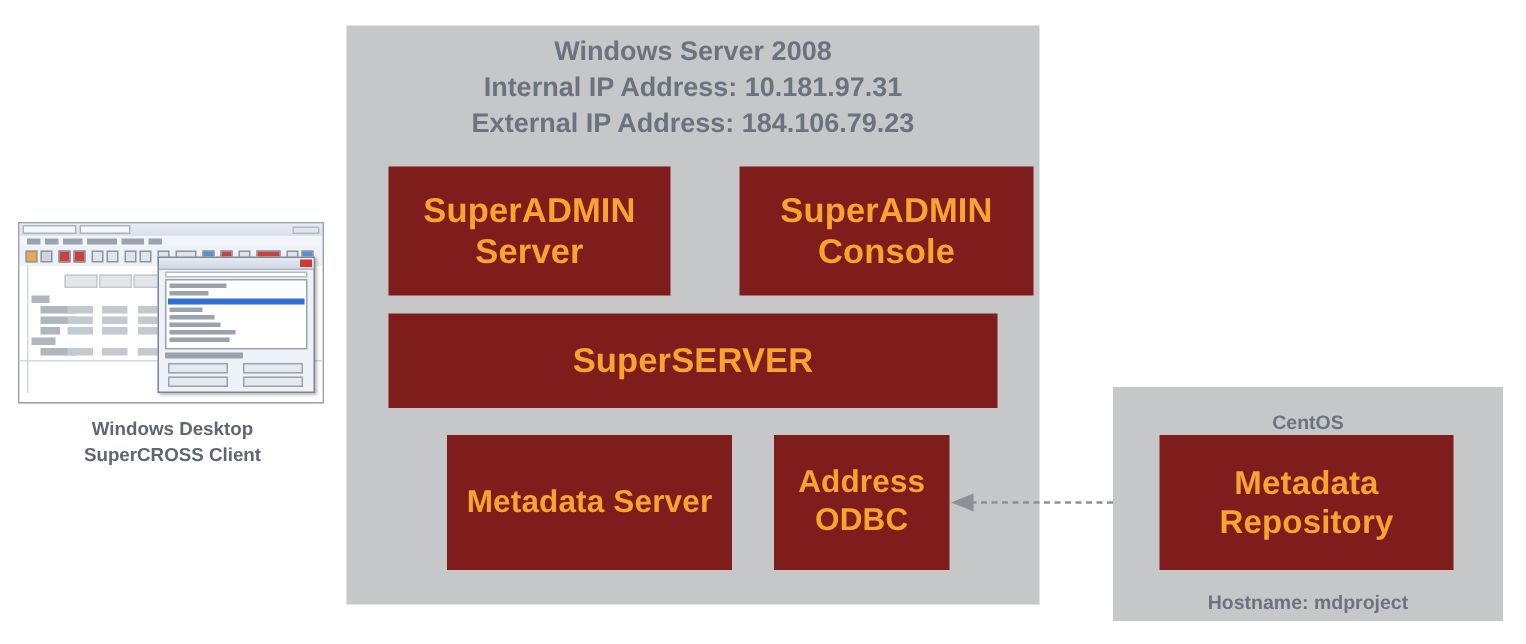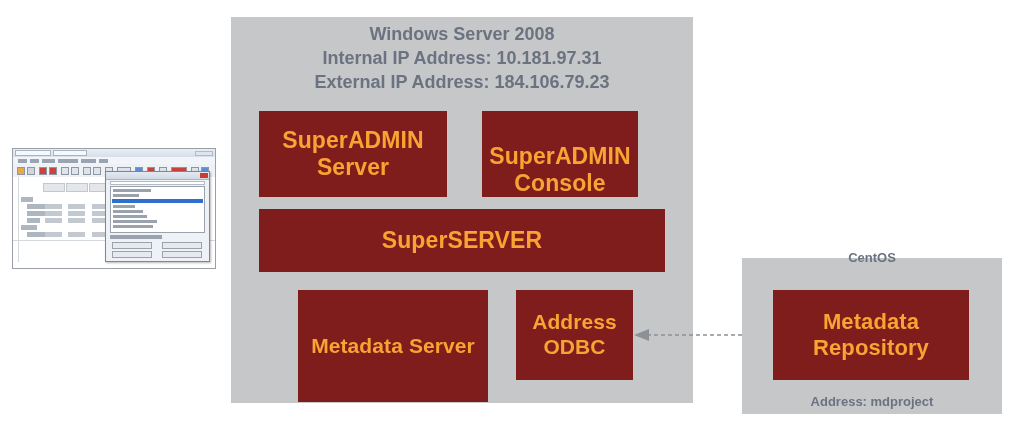--- a/index.html
+++ b/index.html
@@ -43,35 +43,35 @@
     white-space: pre-line;
   }
 
   
   #server-container { left: 231px; top: 17px; width: 462px; height: 386px; }
   #server-title {
     left: 231px; top: 23px; width: 462px;
     font-size: 18px;
   }
   #box-superadmin-server { left: 259px; top: 111px; width: 188px; height: 86px; }
-  #box-superadmin-console { left: 482px; top: 111px; width: 156px; height: 86px; align-items: flex-end; }
+  #box-superadmin-console { left: 493px; top: 111px; width: 196px; height: 86px; }
   #box-superserver { left: 259px; top: 209px; width: 406px; height: 63px; }
-  #box-metadata-server { left: 298px; top: 290px; width: 190px; height: 112px; }
+  #box-metadata-server { left: 298px; top: 290px; width: 190px; height: 90px; }
   #box-oracle-odbc { left: 516px; top: 290px; width: 117px; height: 90px; }
 
   #box-superadmin-server .inner-label,
   #box-superadmin-console .inner-label { font-size: 23px; }
   #box-superserver .inner-label { font-size: 23px; text-align: center; }
   #box-metadata-server .inner-label { font-size: 21px; }
   #box-oracle-odbc .inner-label { font-size: 21px; }
 
   
   #centos-container { left: 742px; top: 258px; width: 260px; height: 156px; }
   #centos-title {
-    left: 742px; top: 249px; width: 260px;
+    left: 742px; top: 273px; width: 260px;
     font-size: 13px;
   }
   #centos-hostname {
     left: 742px; top: 393px; width: 260px;
     font-size: 13px;
   }
   #box-metadata-repository { left: 773px; top: 290px; width: 196px; height: 90px; }
   #box-metadata-repository .inner-label { font-size: 22px; }
 
   
@@ -277,20 +277,22 @@
         <div class="t-row" style="top:38px; width:40px;"></div>
       </div>
       <div class="t-dlg-check"></div>
       <div class="t-dlg-btn" style="left:6px;  top:70px; width:40px;"></div>
       <div class="t-dlg-btn" style="left:56px; top:70px; width:40px;"></div>
       <div class="t-dlg-btn" style="left:6px;  top:79px; width:40px;"></div>
       <div class="t-dlg-btn" style="left:56px; top:79px; width:40px;"></div>
     </div>
   </div>
 
+  <div id="client-caption">Windows Desktop
+SuperCROSS Client</div>
 </div>
 
 <div class="container-box" id="server-container"></div>
 <div class="container-title" id="server-title">Windows Server 2008
 Internal IP Address: 10.181.97.31
 External IP Address: 184.106.79.23</div>
 
 <div class="inner-box" id="box-superadmin-server">
   <span class="inner-label">SuperADMIN
 Server</span>
@@ -321,13 +323,13 @@
 </svg>
 
 <div class="container-box" id="centos-container"></div>
 <div class="container-title" id="centos-title">CentOS</div>
 
 <div class="inner-box" id="box-metadata-repository">
   <span class="inner-label">Metadata
 Repository</span>
 </div>
 
-<div class="container-title" id="centos-hostname">Address: mdproject</div>
+<div class="container-title" id="centos-hostname">Hostname: mdproject</div>
 
 </body></html>

